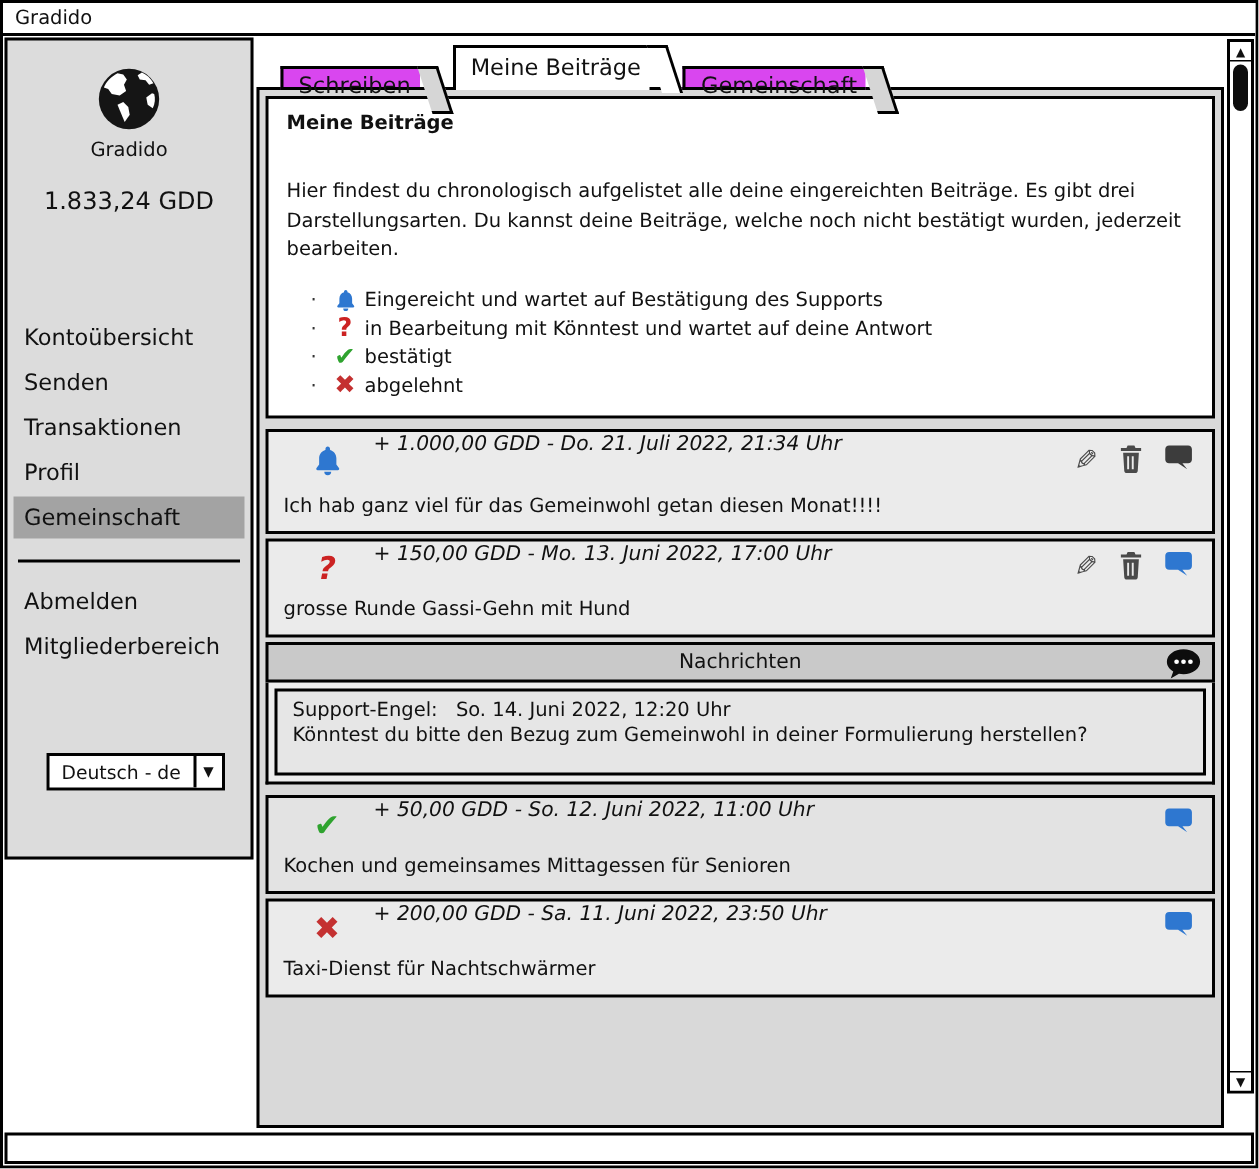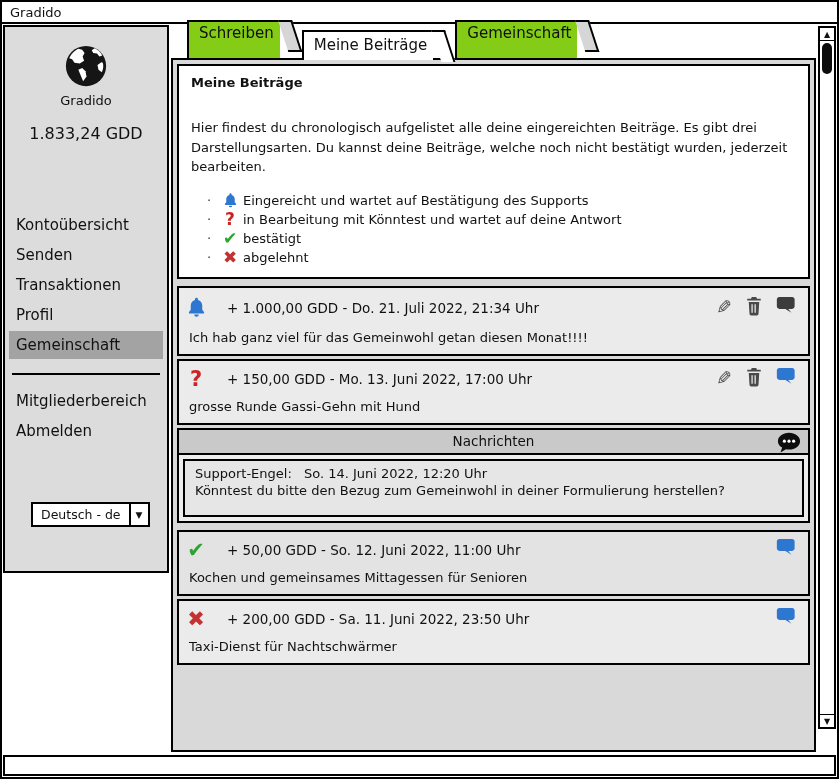--- a/index.html
+++ b/index.html
@@ -42,22 +42,22 @@
     align-items:center; justify-content:center; font-size:9px; background:#fff;
   }
 
   
   .main { position:absolute; left:169px; top:4px; width:645px; }
   .tabs-row {
     display:flex; align-items:flex-end; height:30px; padding-left:16px;
     position:relative; z-index:3;
   }
   .tab {
-    position:relative; height:40px; line-height:23px;
-    padding:0 6px 0 10px; background:#84cc16;
+    position:relative; height:16px; line-height:23px;
+    padding:0 6px 0 10px; background:#d946ef;
     border:2px solid #000; border-right:none;
     margin-right:22px; margin-bottom:-2px; font-size:15px; cursor:default;
   }
   .tab::after {
     content:""; position:absolute; top:-2px; right:-12px; width:12px; height:28px;
     background:#d6d6d6; border:2px solid #000; border-left:none;
     transform:skewX(18deg); transform-origin:top left;
   }
   .tab.active {
     background:#fff; height:30px; line-height:26px; border-bottom:none; z-index:4;
@@ -82,21 +82,21 @@
   .legend-icon { width:26px; display:flex; align-items:center; justify-content:center; }
   .legend-text { font-size:13px; }
 
   .q-glyph { font-weight:bold; font-size:17px; color:#cc2222; }
   .check-glyph { font-weight:bold; font-size:17px; color:#2fa32f; }
   .cross-glyph { font-weight:bold; font-size:17px; color:#c43131; }
   .entry .q-glyph, .entry .check-glyph, .entry .cross-glyph { font-size:21px; }
 
   
   .entry { border:2px solid #000; margin-bottom:3px; background:#ebebeb; }
-  .entry-head { display:flex; align-items:center; height:36px; padding:0 10px 0 2px; }
+  .entry-head { display:flex; height:36px; padding:0 10px 0 24px;font-style:italic; }
   .entry-status { width:30px; display:flex; align-items:center; justify-content:center; }
   .entry-amount { font-size:13.5px; margin-left:16px; }
   .entry-actions { margin-left:auto; display:flex; align-items:center; gap:13px; }
   .pencil-glyph {
     font-size:19px; color:#4a4a4a; display:inline-block; transform:scaleX(-1);
     line-height:1;
   }
   .entry-desc { font-size:13px; padding:2px 10px 9px 10px; }
   .entry.tall .entry-head { height:40px; }
   .entry.shade { background:#e3e3e3; }
@@ -169,22 +169,22 @@
         <div class="nav-item">Kontoübersicht</div>
         <div class="nav-item">Senden</div>
         <div class="nav-item">Transaktionen</div>
         <div class="nav-item">Profil</div>
         <div class="nav-item active">Gemeinschaft</div>
       </div>
 
       <hr class="side-divider">
 
       <div class="nav nav2" style="margin-top:12px;">
+        <div class="nav-item">Abmelden</div>
         <div class="nav-item">Mitgliederbereich</div>
-        <div class="nav-item">Abmelden</div>
       </div>
 
       <div class="lang-select">
         <span class="lang-label">Deutsch - de</span>
         <span class="lang-arrow">▼</span>
       </div>
     </div>
 
     <div class="main">
 

